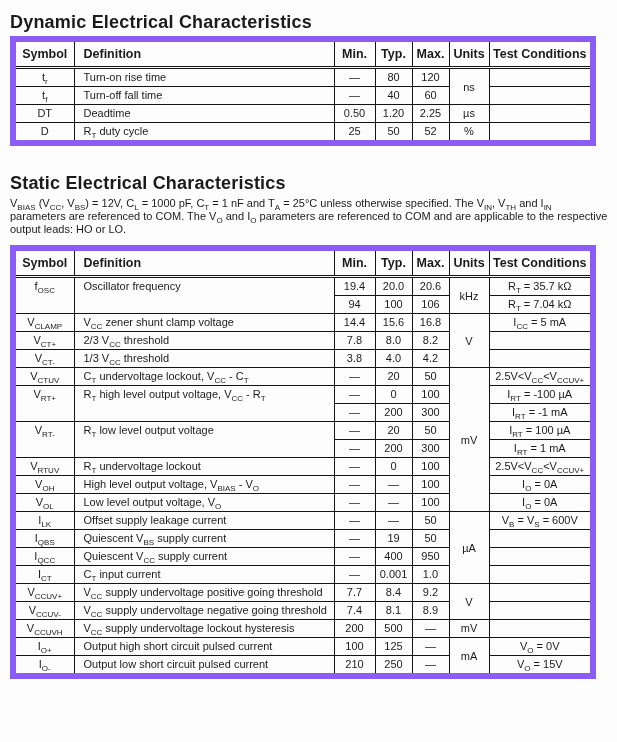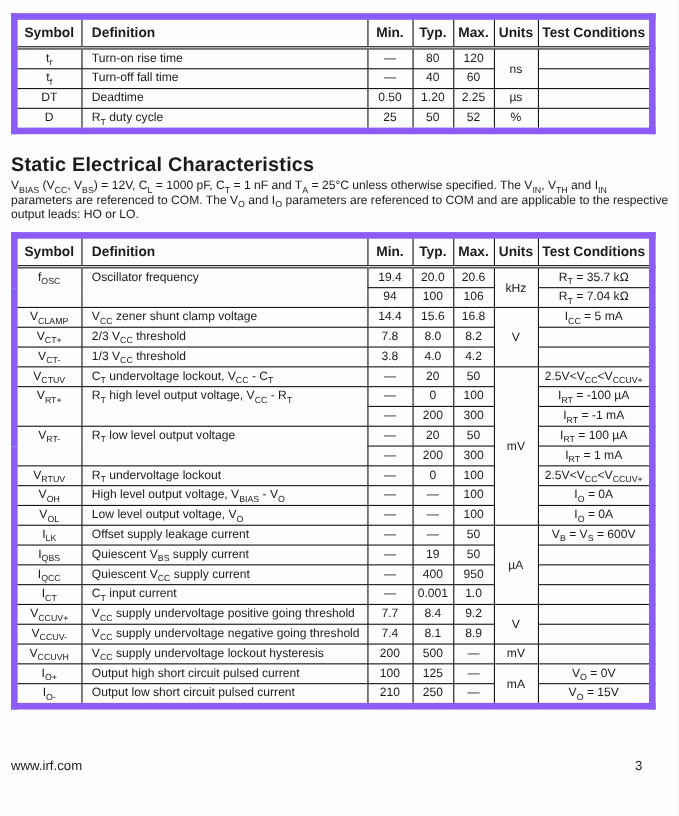--- a/index.html
+++ b/index.html
@@ -20,21 +20,21 @@
     font-weight: bold;
     margin: 0 0 3px 0;
     letter-spacing: 0.2px;
   }
   .section-note {
     font-size: 11px;
     line-height: 13px;
     margin: 0 0 9px 0;
     width: 598px;
   }
-  .sec-static { margin-top: 17px; }
+  .sec-static { margin-top: 27px; }
   table.spec {
     width: 580px;
     border-collapse: collapse;
     table-layout: fixed;
     border: 6px solid #8b5cf6;
   }
   table.spec th, table.spec td {
     border: 1px solid #141414;
     font-size: 11px;
     line-height: 13px;
@@ -63,20 +63,21 @@
     justify-content: space-between;
     font-size: 12px;
   }
 </style>
 </head>
 <body>
 
 <div class="page">
 
   <section class="sec-dynamic">
+    <h1 class="section-title">Dynamic Electrical Characteristics</h1>
     <table class="spec">
         <colgroup>
           <col style="width: 61px;">
           <col style="width: 260px;">
           <col style="width: 41px;">
           <col style="width: 37px;">
           <col style="width: 37px;">
           <col style="width: 40px;">
           <col style="width: 104px;">
         </colgroup>
@@ -330,18 +331,14 @@
             <td class="c-def">Output low short circuit pulsed current</td>
             <td class="c-min">210</td>
             <td class="c-typ">250</td>
             <td class="c-max">—</td>
             <td class="c-tc">V<sub>O</sub> = 15V</td>
           </tr>
         </tbody>
       </table>
   </section>
 
-  <div class="footer">
-    <span>www.irf.com</span>
-    <span>3</span>
-  </div>
 
 </div>
 
 </body></html>

